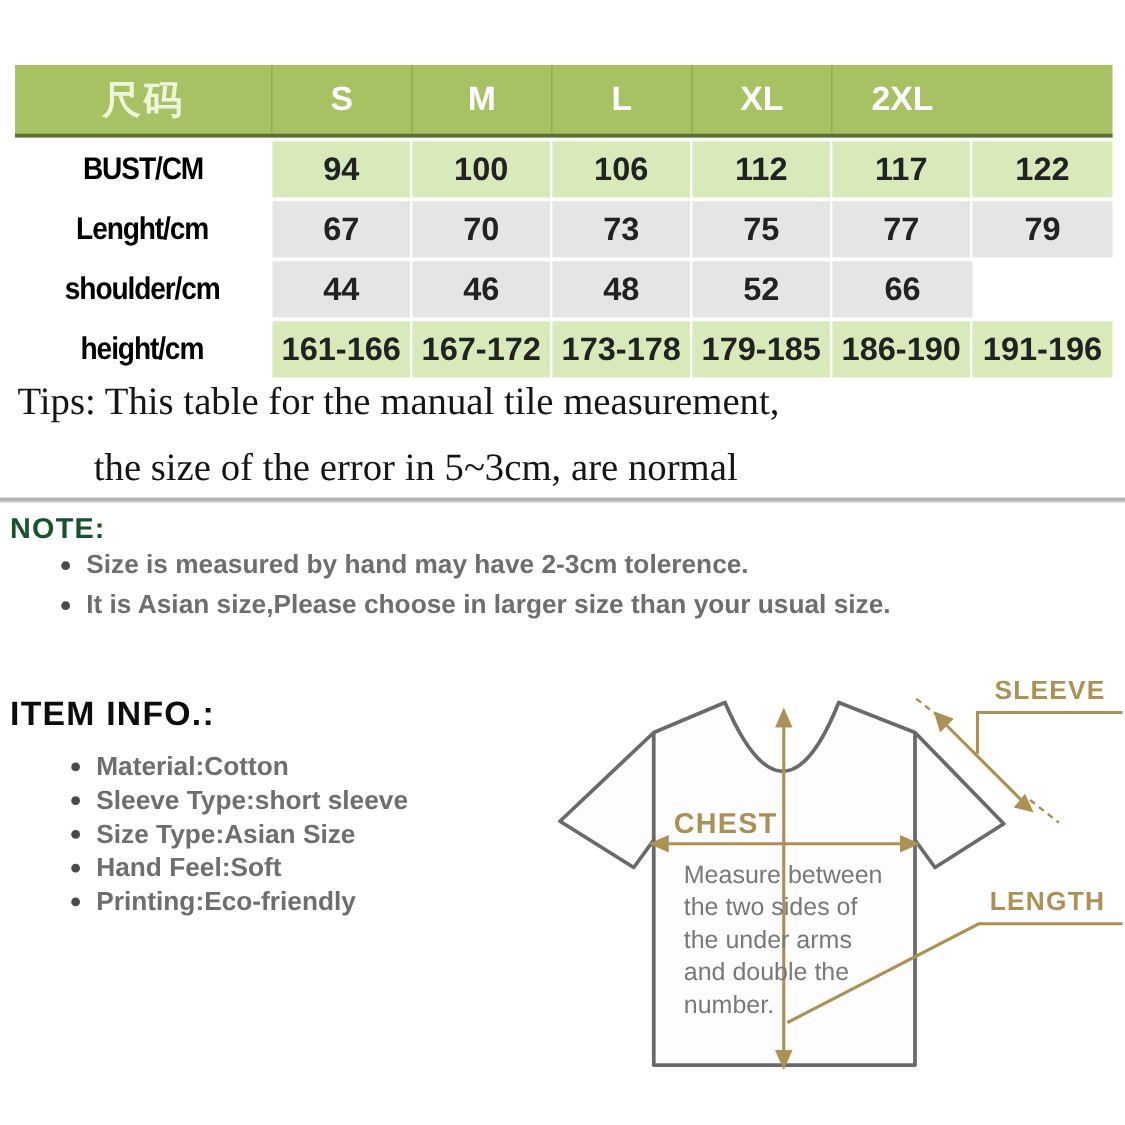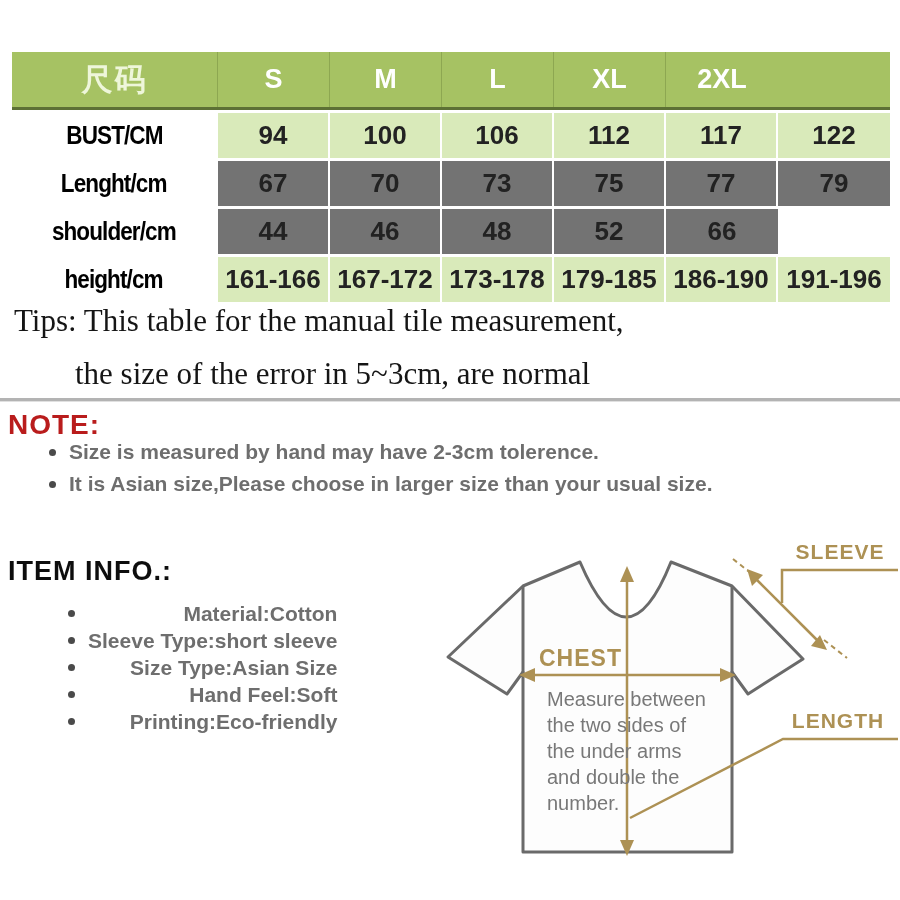--- a/index.html
+++ b/index.html
@@ -13,44 +13,44 @@
   .hcell{display:flex;align-items:center;justify-content:center;
          color:#ffffff;font-weight:bold;font-size:27px;
          border-right:1px solid rgba(110,135,60,.45);}
   .hcell:last-child{border-right:none;}
   .hcell.lbl{color:#eef6da;font-size:31px;letter-spacing:2px;}
   .drow{height:45px;margin-top:3px;}
   .dcell{display:flex;align-items:center;justify-content:center;
          font-weight:bold;font-size:26px;color:#222;border-right:2px solid #ffffff;}
   .dcell:last-child{border-right:none;}
   .drow.tint-a .dcell{background:#d9eaba;}
-  .drow.tint-b .dcell{background:#737373;}
+  .drow.tint-b .dcell{background:#e5e5e5;}
   .dcell.lbl{background:#ffffff !important;color:#000;font-size:25px;}
   .dcell.lbl span{transform:scaleX(.9);letter-spacing:-1px;white-space:nowrap;}
 
   
   .tips1{position:absolute;left:14px;top:303px;font-family:"Liberation Serif",serif;
          font-size:31px;color:#151515;}
   .tips2{position:absolute;left:75px;top:356px;font-family:"Liberation Serif",serif;
          font-size:31px;color:#151515;}
 
   .divider{position:absolute;left:0;top:398px;width:900px;height:3px;
            background:#b3b3b3;border-bottom:1px solid #e0e0e0;}
 
   
-  .h-note{position:absolute;left:8px;top:409px;font-size:28px;font-weight:bold;
-          color:#b91c1c;letter-spacing:1px;}
+  .h-note{position:absolute;left:8px;top:409px;font-size:23px;font-weight:bold;
+          color:#14532d;letter-spacing:1px;}
   .note-list{position:absolute;left:47px;top:436px;margin:0;padding:0;list-style:none;}
   .note-list li{position:relative;padding-left:22px;height:32px;line-height:32px;
                 font-size:21px;font-weight:bold;color:#6e6e6e;white-space:nowrap;}
   .note-list li::before{content:"";position:absolute;left:2px;top:13px;width:7px;height:7px;
                 border-radius:50%;background:#4a4a4a;}
   .h-item{position:absolute;left:8px;top:556px;font-size:27px;font-weight:bold;
           color:#0d0d0d;letter-spacing:1px;}
-  .item-list{position:absolute;left:66px;top:600px;margin:0;padding:0;list-style:none;text-align:right;}
+  .item-list{position:absolute;left:55px;top:600px;margin:0;padding:0;list-style:none;}
   .item-list li{position:relative;padding-left:22px;height:27px;line-height:27px;
                 font-size:21px;font-weight:bold;color:#6e6e6e;white-space:nowrap;}
   .item-list li::before{content:"";position:absolute;left:2px;top:10px;width:7px;height:7px;
                 border-radius:50%;background:#4a4a4a;}
 
   
   .diagram{position:absolute;left:430px;top:535px;width:470px;height:350px;}
   .tan-label{font-family:"Liberation Sans",sans-serif;font-weight:bold;fill:#ad9154;
              letter-spacing:1px;}
   .measure-text{font-family:"Liberation Sans",sans-serif;fill:#787878;font-size:20px;}

